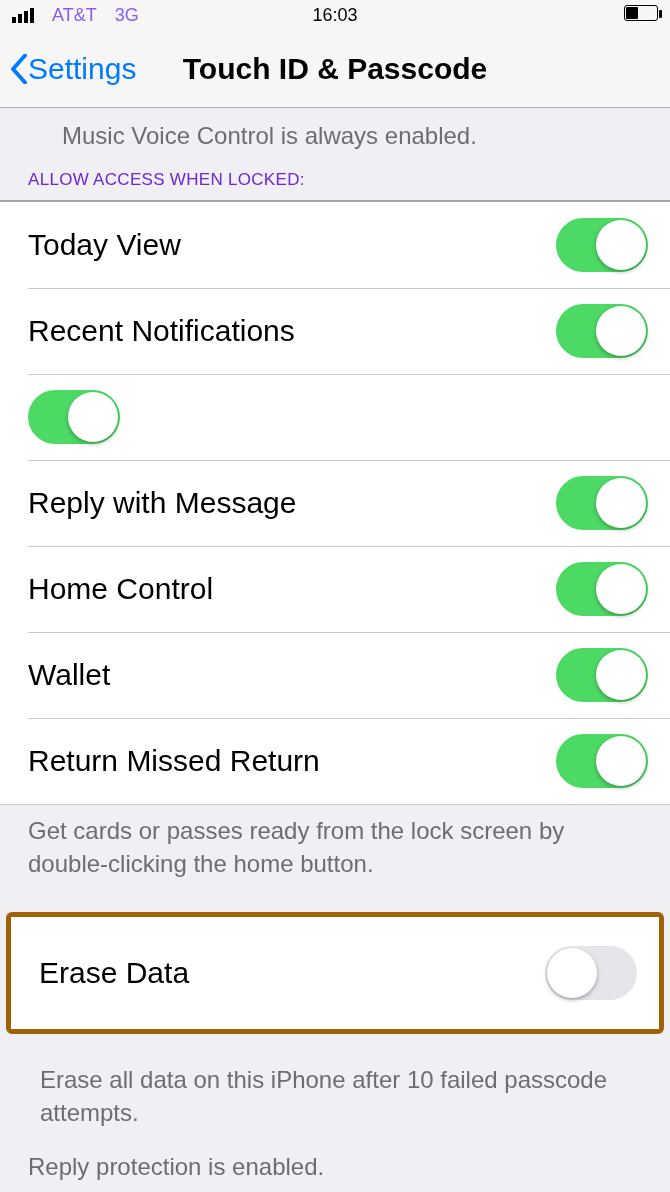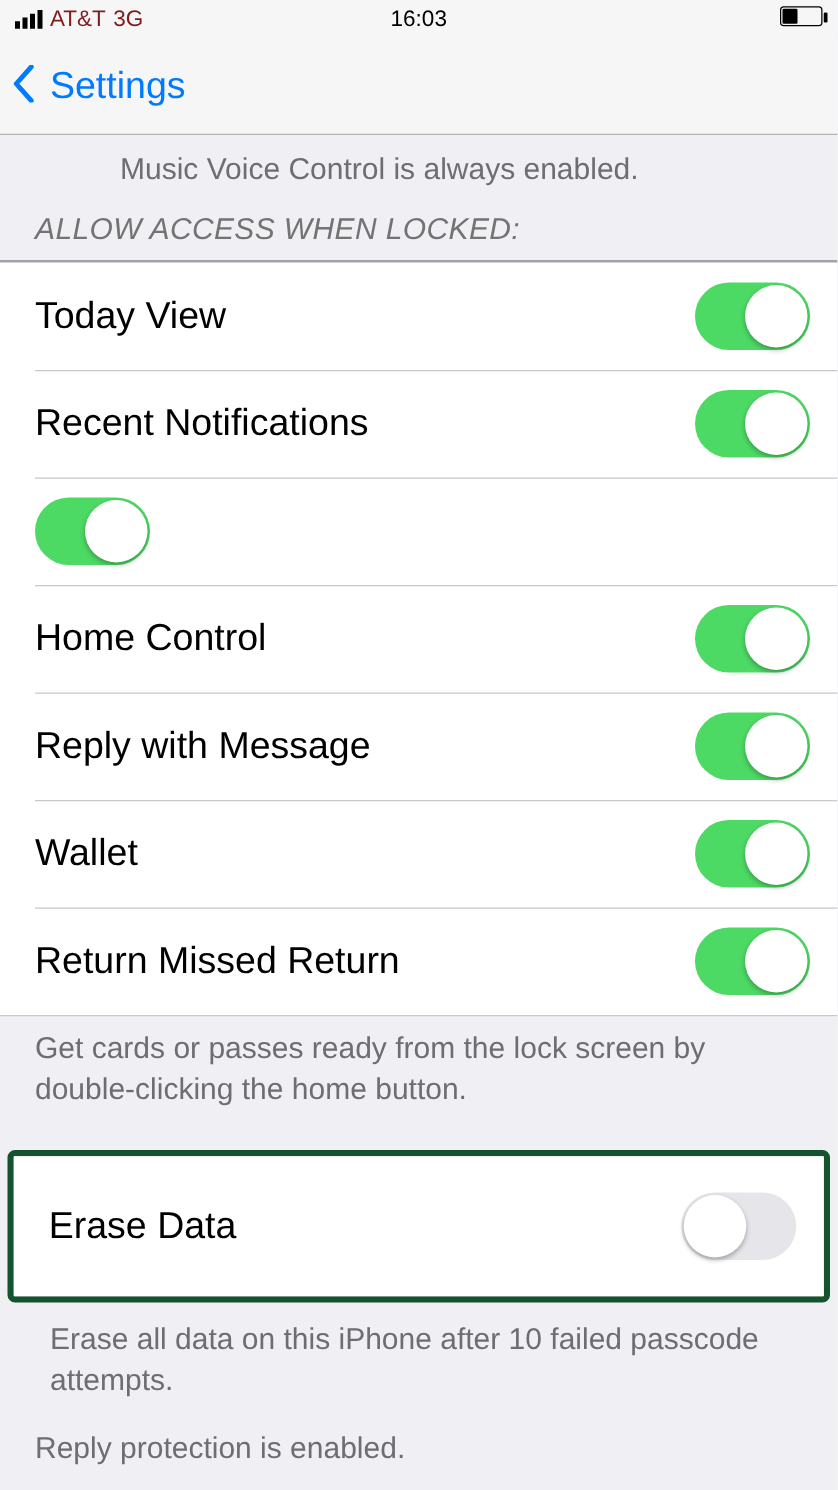--- a/index.html
+++ b/index.html
@@ -14,21 +14,21 @@
   .status-bar {
     height: 30px;
     background: #f6f6f7;
     display: flex;
     align-items: center;
     justify-content: space-between;
     padding: 0 12px;
     font-size: 18px;
     color: #000;
   }
-  .status-left { display: flex; align-items: center; gap: 6px; font-weight: 400; color:#7f1d1d; }
+  .status-left { display: flex; align-items: center; gap: 18px; font-weight: 400; color:#8b5cf6; }
   .signal { display:flex; align-items:flex-end; gap:2px; }
   .signal span { width:4px; background:#000; display:inline-block; }
   .signal span:nth-child(1){height:6px;}
   .signal span:nth-child(2){height:9px;}
   .signal span:nth-child(3){height:12px;}
   .signal span:nth-child(4){height:15px;}
   .status-center { position:absolute; left:50%; transform:translateX(-50%); font-weight:500; }
   .battery {
     width: 34px; height: 16px; border: 1.5px solid #000; border-radius: 3px;
     position: relative; display:inline-block; margin-left:4px;
@@ -41,41 +41,40 @@
   .nav-bar {
     background: #f6f6f7;
     border-bottom: 1px solid #b2b2b4;
     height: 78px;
     display: flex;
     align-items: center;
     padding: 0 10px;
     position: relative;
   }
   .back {
-    display: flex; align-items: flex-start; gap: 12px;
+    display: flex; align-items: center; gap: 0;
     color: #007aff; font-size: 30px; font-weight: 400;
   }
   .back-chevron { width: 18px; height: 30px; }
   .nav-title {
     position: absolute; left: 50%; transform: translateX(-50%);
     font-size: 30px; font-weight: 600; color:#000;
   }
 
   .footer-text, .header-text {
     color: #6d6d72;
     font-size: 24px;
     line-height: 1.35;
     padding: 10px 28px;
   }
   .section-header {
-    color: #737373;
-    font-size: 24px;
+    color: #6d28d9;
+    font-size: 17px;
     padding: 8px 28px 10px;
     letter-spacing: 0.3px;
-    font-style: italic;
   }
   .group {
     background: #fff;
     border-top: 2px solid #a3a3a3;
     border-bottom: 1px solid #c8c7cc;
   }
   .row {
     display: flex;
     align-items: center;
     justify-content: space-between;
@@ -95,23 +94,23 @@
   }
   .switch.on { background: #4cd964; }
   .knob {
     position: absolute; top: 2px; width: 50px; height: 50px; border-radius: 50%;
     background: #fff; box-shadow: 0 2px 4px rgba(0,0,0,0.3);
   }
   .switch.on .knob { right: 2px; }
   .switch.off .knob { left: 2px; }
 
   .highlight-box {
-    border: 5px solid #14532d;
+    border: 5px solid #a16207;
     border-radius: 6px;
-    margin: 22px 6px 0 6px;
+    margin: 22px 6px 16px 6px;
   }
   .highlight-box .group { border-top: none; border-bottom: none; }
   .highlight-box .row { min-height: 112px; }
 
   .spacer-top { height: 6px; }
 </style>
 </head>
 <body>
 
 <div class="status-bar">
@@ -131,24 +130,25 @@
   </div>
 </div>
 
 <div class="nav-bar">
   <div class="back">
     <svg class="back-chevron" viewBox="0 0 12 20">
       <polyline points="10,1 2,10 10,19" fill="none" stroke="#007aff" stroke-width="2.6" stroke-linecap="round" stroke-linejoin="round"></polyline>
     </svg>
     <span>Settings</span>
   </div>
+  <div class="nav-title">Touch ID &amp; Passcode</div>
 </div>
 
 <div class="spacer-top"></div>
-<div class="footer-text" style="padding-top:6px; padding-left:96px;">Music Voice Control is always enabled.</div>
+<div class="footer-text" style="padding-top:6px; padding-left:62px;">Music Voice Control is always enabled.</div>
 
 <div class="section-header">ALLOW ACCESS WHEN LOCKED:</div>
 
 <div class="group">
   <div class="row">
     <span class="row-label">Today View</span>
     <span class="switch on">
         <span class="knob"></span>
       </span>
   </div>
@@ -157,27 +157,27 @@
     <span class="switch on">
         <span class="knob"></span>
       </span>
   </div>
   <div class="row">
     <span class="switch on">
         <span class="knob"></span>
       </span>
   </div>
   <div class="row">
+    <span class="row-label">Reply with Message</span>
+    <span class="switch on">
+        <span class="knob"></span>
+      </span>
+  </div>
+  <div class="row">
     <span class="row-label">Home Control</span>
-    <span class="switch on">
-        <span class="knob"></span>
-      </span>
-  </div>
-  <div class="row">
-    <span class="row-label">Reply with Message</span>
     <span class="switch on">
         <span class="knob"></span>
       </span>
   </div>
   <div class="row">
     <span class="row-label">Wallet</span>
     <span class="switch on">
         <span class="knob"></span>
       </span>
   </div>

